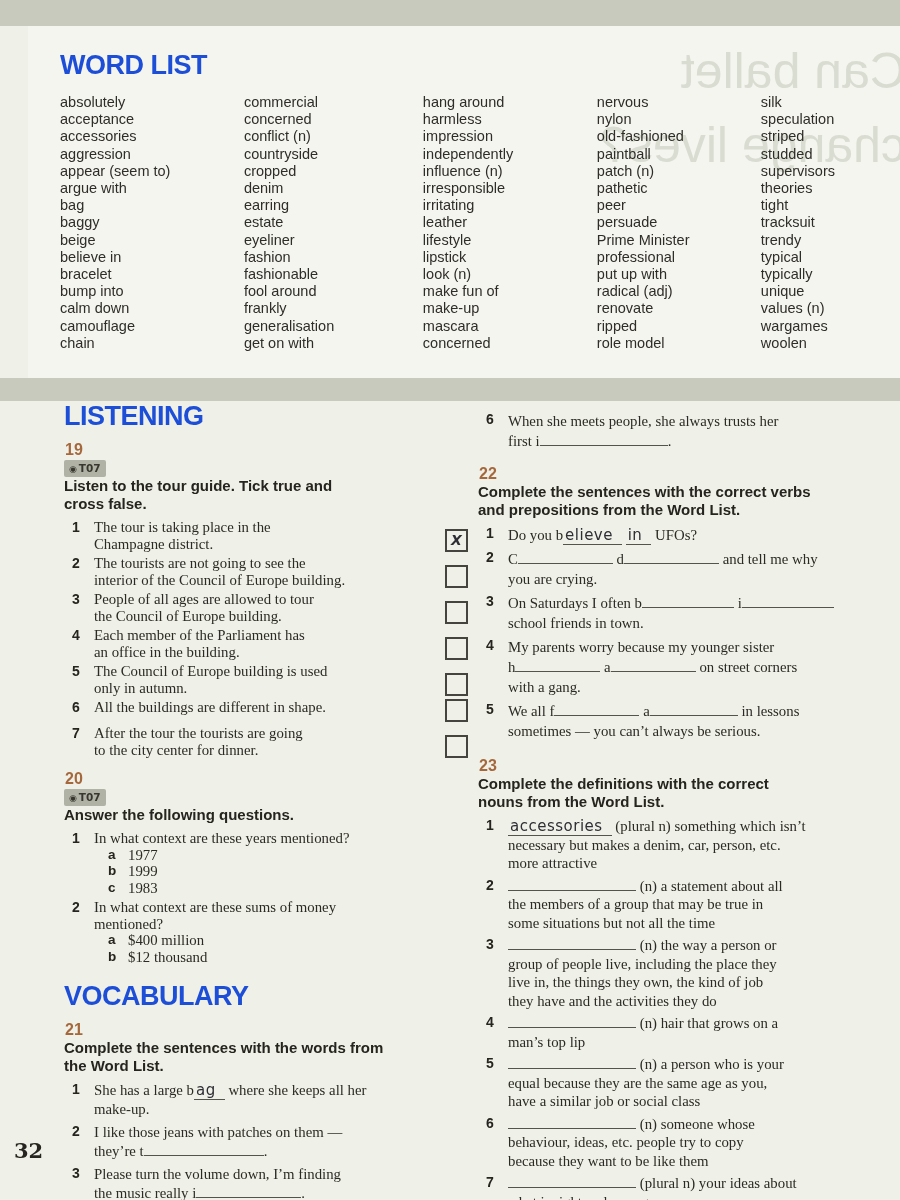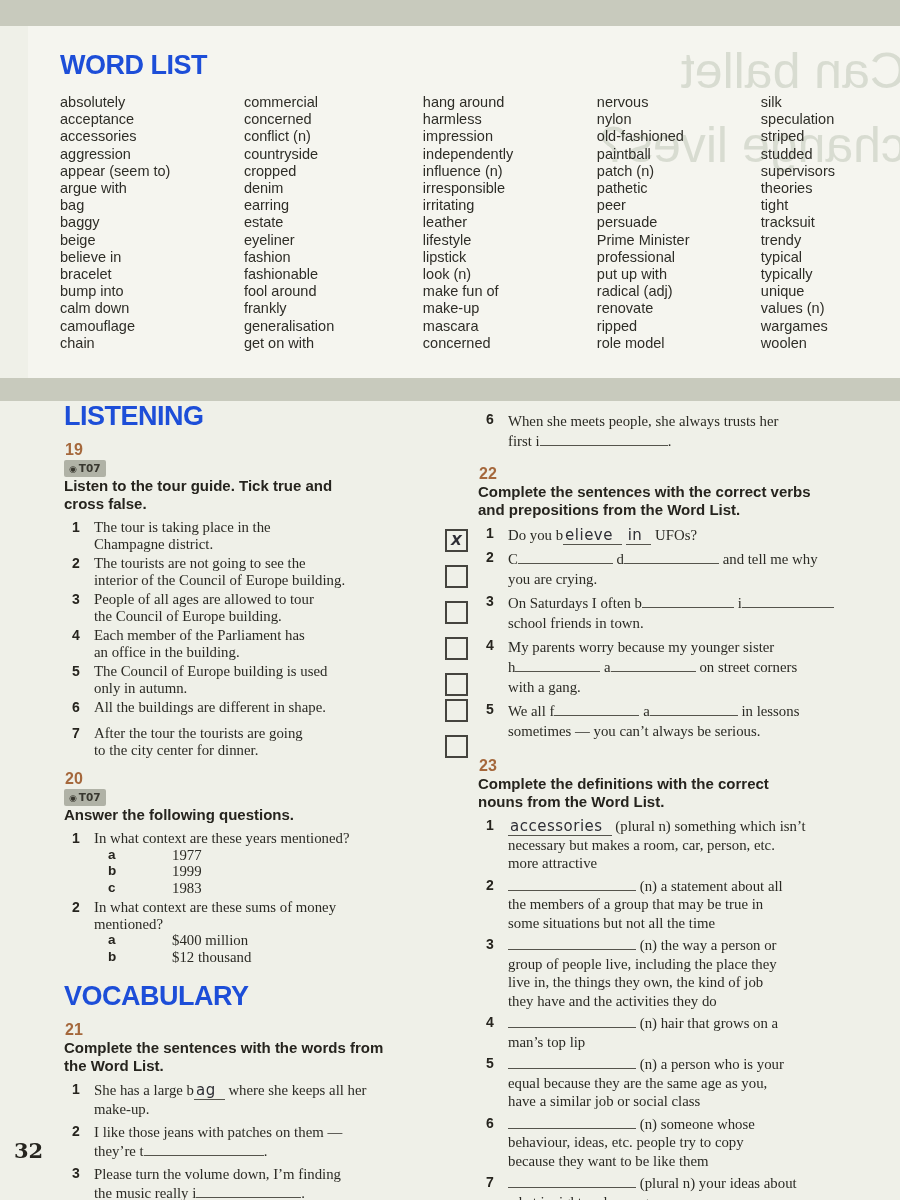--- a/index.html
+++ b/index.html
@@ -51,21 +51,21 @@
 
   .t19 { max-width:305px; }
   .cbx { flex:none; width:23px; height:23px; border:2px solid #45443e; margin-left:auto;
          align-self:flex-end; text-align:center; background:transparent; }
   .mark { font-family:"DejaVu Sans", sans-serif; font-style:italic; font-weight:bold;
           font-size:14px; line-height:19px; color:#2e2e35; }
 
   .opt { display:flex; margin-left:44px; }
   .okey { font-family:"Liberation Sans", sans-serif; font-weight:bold; font-size:13.5px;
           width:20px; flex:none; line-height:16.5px; color:#26241e; }
-  .oval { font-size:14.8px; line-height:16.5px; color:#2b2a24;margin-left:44px; }
+  .oval { font-size:14.8px; line-height:16.5px; color:#2b2a24; }
 
   .blank { display:inline-block; border-bottom:1.4px solid #55544c; height:12px; }
   .hand { font-family:"DejaVu Sans", sans-serif; font-size:15px; letter-spacing:.5px;
           color:#2e2e35; border-bottom:1.4px solid #55544c; padding:0 9px 0 2px; }
 
   .vtitle { margin-top:16px; }
   .ex20 { margin-top:12px; }
   .q2 { margin-top:3px; }
   .ex22 { margin-top:14px; }
   .ex23 { margin-top:16px; }
@@ -355,21 +355,21 @@
       <section class="ex ex23">
         <div class="ex-head">
           <span class="ex-num">23</span>
           <span class="instr">Complete the definitions with the correct
 nouns from the Word List.</span>
         </div>
         <div class="items" id="ex23-items">
             <div class="item brow">
               <div class="inum">1</div>
               <div class="ibody"><span class="hand">accessories</span><span class="seg"> (plural n) something which isn’t
-necessary but makes a room, car, person, etc.
+necessary but makes a denim, car, person, etc.
 more attractive</span></div>
             </div>
             <div class="item brow">
               <div class="inum">2</div>
               <div class="ibody"><span class="blank" style="width: 128px;"></span><span class="seg"> (n) a statement about all
 the members of a group that may be true in
 some situations but not all the time</span></div>
             </div>
             <div class="item brow">
               <div class="inum">3</div>

